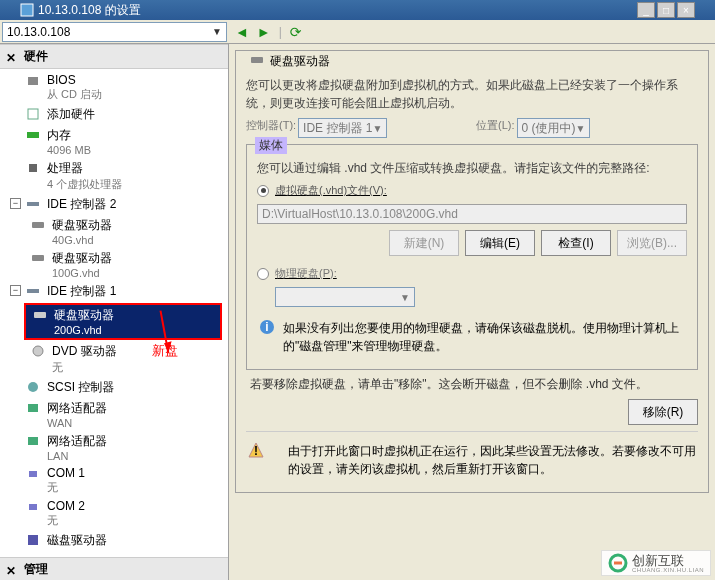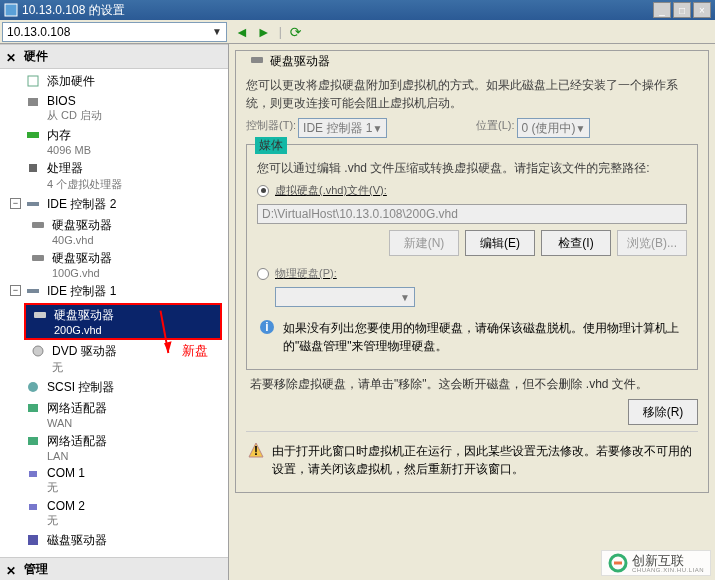--- a/index.html
+++ b/index.html
@@ -1,18 +1,18 @@
 <!DOCTYPE html>
 <html><head>
 <meta charset="utf-8">
 <style>
 * { box-sizing: border-box; font-family: "Microsoft YaHei", SimSun, sans-serif; font-size: 12px; margin: 0; padding: 0; }
 body { width: 715px; height: 580px; background: #fff; overflow: hidden; position: relative; }
 
-.titlebar { height: 20px; background: linear-gradient(#3b6ea5, #2b5a95); color: #fff; display: flex; align-items: center; padding: 0 4px; }
+.titlebar { height: 20px; background: linear-gradient(#3b6ea5, #2b5a95); color: #fff; display: flex; align-items: center; padding: 0 20px; }
 .titlebar-icon { width: 14px; height: 14px; margin-right: 4px; display:inline-flex; align-items:center; justify-content:center; }
 .titlebar-title { flex: 1; }
 .titlebar-btn { width: 18px; height: 16px; background: #d0d0d0; border: 1px solid #888; margin-left: 2px; display: flex; align-items: center; justify-content: center; font-size: 10px; }
 
 .addrbar { height: 24px; border-bottom: 1px solid #a0a0a0; display: flex; align-items: center; padding: 2px; background: #ece9d8; }
 .addrbox { width: 225px; height: 20px; border: 1px solid #7f9db9; background: #fff; display: flex; align-items: center; padding: 0 4px; }
 .addrbox span.txt { flex:1; }
 .addrbox .chev { font-size: 10px; color: #333; }
 .nav-area { flex:1; display:flex; align-items:center; padding-left:8px; gap:8px; }
 .nav-arrow { color:#1a8f1a; font-size:14px; }
@@ -39,34 +39,34 @@
 .content { flex:1; padding: 6px; position:relative; background:#ece9d8; overflow:hidden; }
 .group { border:1px solid #a0a0a0; background:#ece9d8; padding:8px 10px 10px 10px; position:relative; margin-bottom:8px; }
 .group-title { position:relative; top:0; left:0; background:#ece9d8; display:flex; align-items:center; gap:6px; margin:-14px 0 6px 0; padding:0 4px; width:fit-content; }
 .desc { color:#404040; line-height:1.5; margin-bottom:6px; }
 .row { display:flex; gap:8px; margin-bottom:6px; }
 .col { display:flex; flex-direction:row; gap:2px; }
 .lbl2 { color:#777; font-size:11px; }
 .select { height:20px; border:1px solid #7f9db9; background:#eee; display:flex; align-items:center; padding:0 4px; color:#777; }
 .select .chev { margin-left:auto; font-size:10px; }
 .fieldset { border:1px solid #a0a0a0; padding:10px; position:relative; }
-.fieldset .legend { position:absolute; top:-8px; left:8px; background:#14b8a6; padding:0 4px; color:#333; }
+.fieldset .legend { position:absolute; top:-8px; left:8px; background:#c4b5fd; padding:0 4px; color:#333; }
 .radio-row { display:flex; align-items:center; gap:6px; margin-bottom:6px;text-decoration:underline; }
 .radio { width:12px; height:12px; border:1px solid #888; border-radius:50%; display:inline-flex; align-items:center; justify-content:center; background:#fff; }
 .radio.sel::after { content:""; width:5px; height:5px; border-radius:50%; background:#444; }
 .inputdis { height:20px; border:1px solid #a0a0a0; background:#eee; color:#888; padding:0 4px; display:flex; align-items:center; width:100%; }
 .btns { display:flex; gap:6px; justify-content:flex-end; margin-top:6px; }
 .btn { height:22px; min-width:70px; border:1px solid #888; background:#efefef; display:inline-flex; align-items:center; justify-content:center; padding:12px 8px; }
 .btn.dis { color:#999; border-color:#bbb; }
 .info-row { display:flex; align-items:flex-start; gap:8px; padding:4px 2px; }
 .icon16 { width:16px; height:16px; flex:0 0 16px; display:inline-flex; align-items:center; justify-content:center; }
 .note { margin:6px 4px; color:#333; }
 .watermark { position:absolute; right:4px; bottom:4px; display:flex; align-items:center; gap:4px; opacity:0.9; background:#fff; border:1px solid #ddd; padding:2px 6px; }
 .annot-arrow { position:absolute; left:145px; top:310px; color:#ff0000; pointer-events:none; font-size:14px; transform:rotate(25deg); }
-.annot-text { position:absolute; left:182px; top:342px; color:#ff0000; pointer-events:none; font-size:13px; }
+.annot-text { position:absolute; left:152px; top:342px; color:#ff0000; pointer-events:none; font-size:13px; }
 .sep { height:1px; background:#ccc; margin:6px 0; }
 </style>
 </head>
 <body>
 
 <div class="titlebar">
   <span class="titlebar-icon">
     <svg width="14" height="14">
         <rect x="1" y="1" width="12" height="12" fill="#5aa0d8" stroke="#fff"></rect>
       </svg>
@@ -96,38 +96,38 @@
     <div class="section-header">
       <span class="hdr-icon">✕</span>
       <span>硬件</span>
     </div>
     <div class="tree">
 
       <div class="tree-item">
         <span class="tbox empty"></span>
         <span class="icon">
             <svg width="14" height="14">
-              <rect x="2" y="2" width="10" height="10" fill="none" stroke="#6a8"></rect>
-            </svg>
-          </span>
-        <span class="lbls">
-            <span class="lbl">添加硬件</span>
-          </span>
-      </div>
-
-      <div class="tree-item">
-        <span class="tbox empty"></span>
-        <span class="icon">
-            <svg width="14" height="14">
               <rect x="2" y="3" width="10" height="8" fill="#888"></rect>
             </svg>
           </span>
         <span class="lbls">
             <span class="lbl">BIOS</span>
             <span class="sub">从 CD 启动</span>
+          </span>
+      </div>
+
+      <div class="tree-item">
+        <span class="tbox empty"></span>
+        <span class="icon">
+            <svg width="14" height="14">
+              <rect x="2" y="2" width="10" height="10" fill="none" stroke="#6a8"></rect>
+            </svg>
+          </span>
+        <span class="lbls">
+            <span class="lbl">添加硬件</span>
           </span>
       </div>
 
       <div class="tree-item">
         <span class="tbox empty"></span>
         <span class="icon">
             <svg width="14" height="14">
               <rect x="1" y="4" width="12" height="6" fill="#3a3"></rect>
             </svg>
           </span>
@@ -375,21 +375,21 @@
 
       <div class="sep"></div>
 
       <div class="info-row">
         <span class="icon16">
             <svg width="16" height="16">
               <polygon points="8,1 15,15 1,15" fill="#f6c84c" stroke="#b88"></polygon>
               <text x="8" y="13" text-anchor="middle" fill="#000" font-size="10" font-weight="bold">!</text>
             </svg>
           </span>
-        <span style="line-height:1.5;">由于打开此窗口时虚拟机正在运行，因此某些设置无法修改。若要修改不可用的设置，请关闭该虚拟机，然后重新打开该窗口。</span>
+        <span style="line-height:1.5;margin-left:16px;">由于打开此窗口时虚拟机正在运行，因此某些设置无法修改。若要修改不可用的设置，请关闭该虚拟机，然后重新打开该窗口。</span>
       </div>
     </div>
   </div>
 </div>
 
 <div class="annot-arrow">
   <svg width="40" height="50">
       <line x1="5" y1="5" x2="30" y2="40" stroke="#ff0000" stroke-width="2"></line>
       <polygon points="30,40 22,33 28,28" fill="#ff0000"></polygon>
     </svg>

